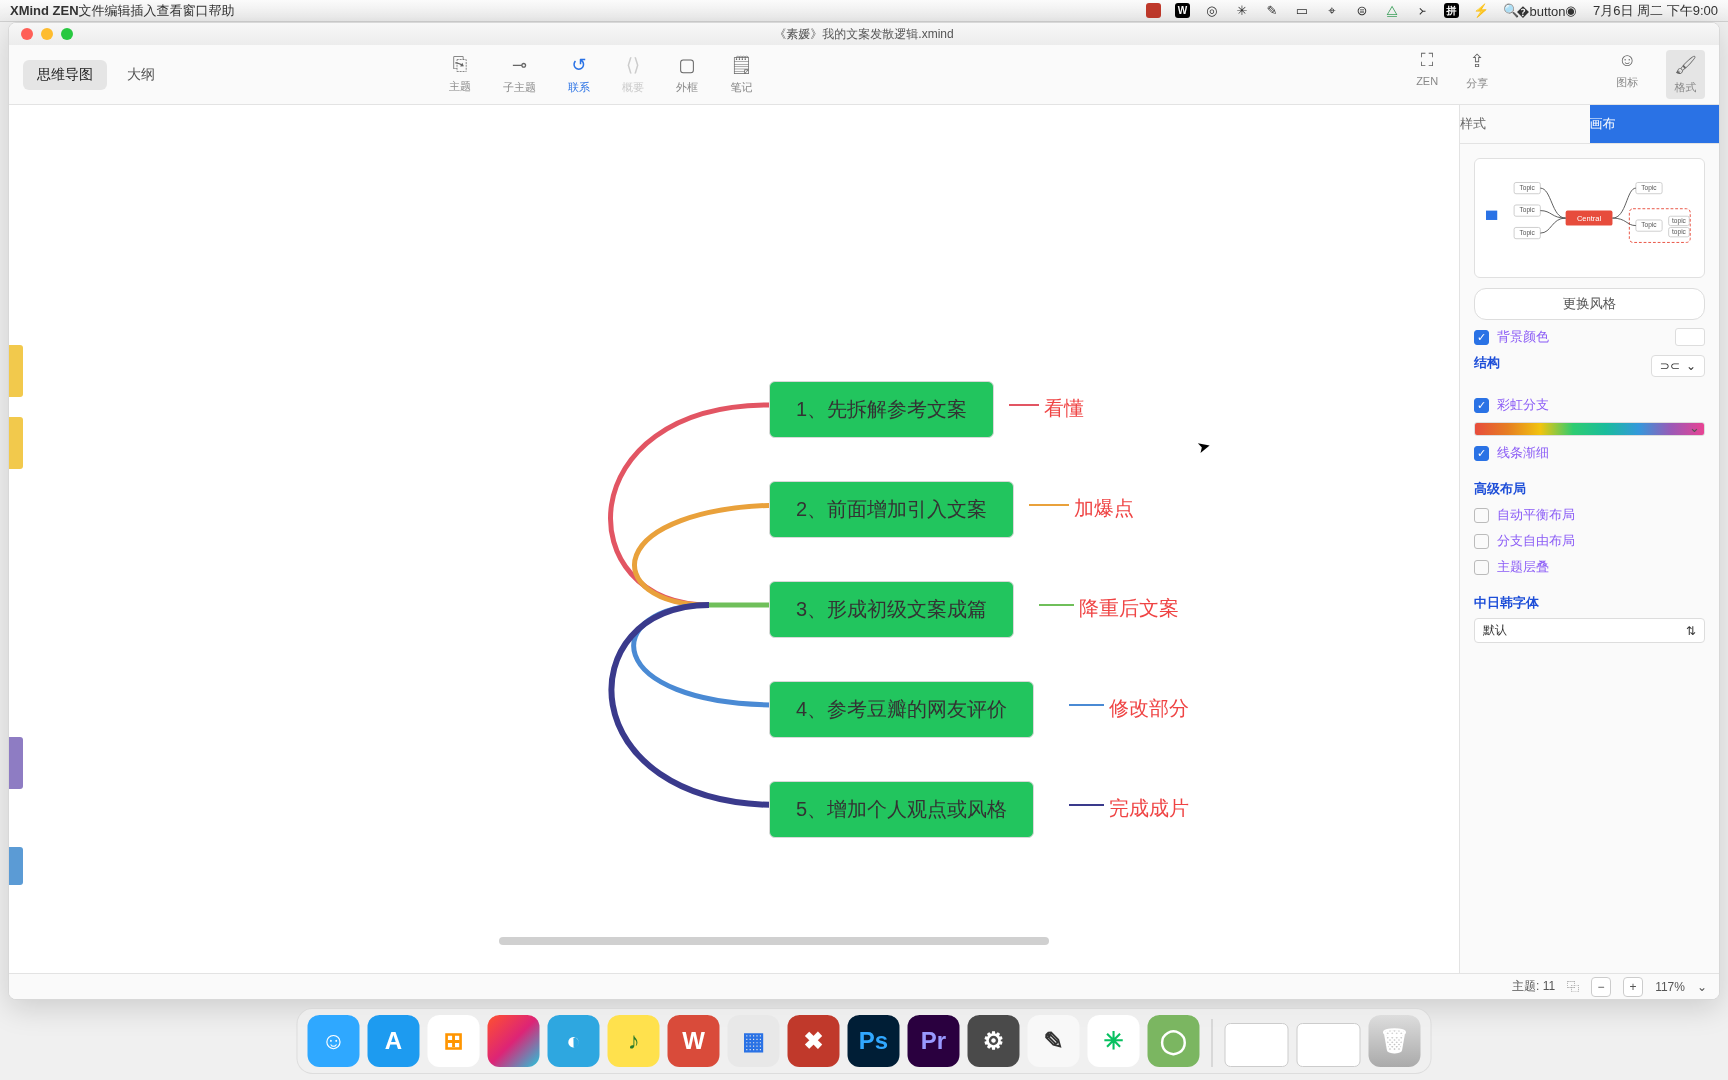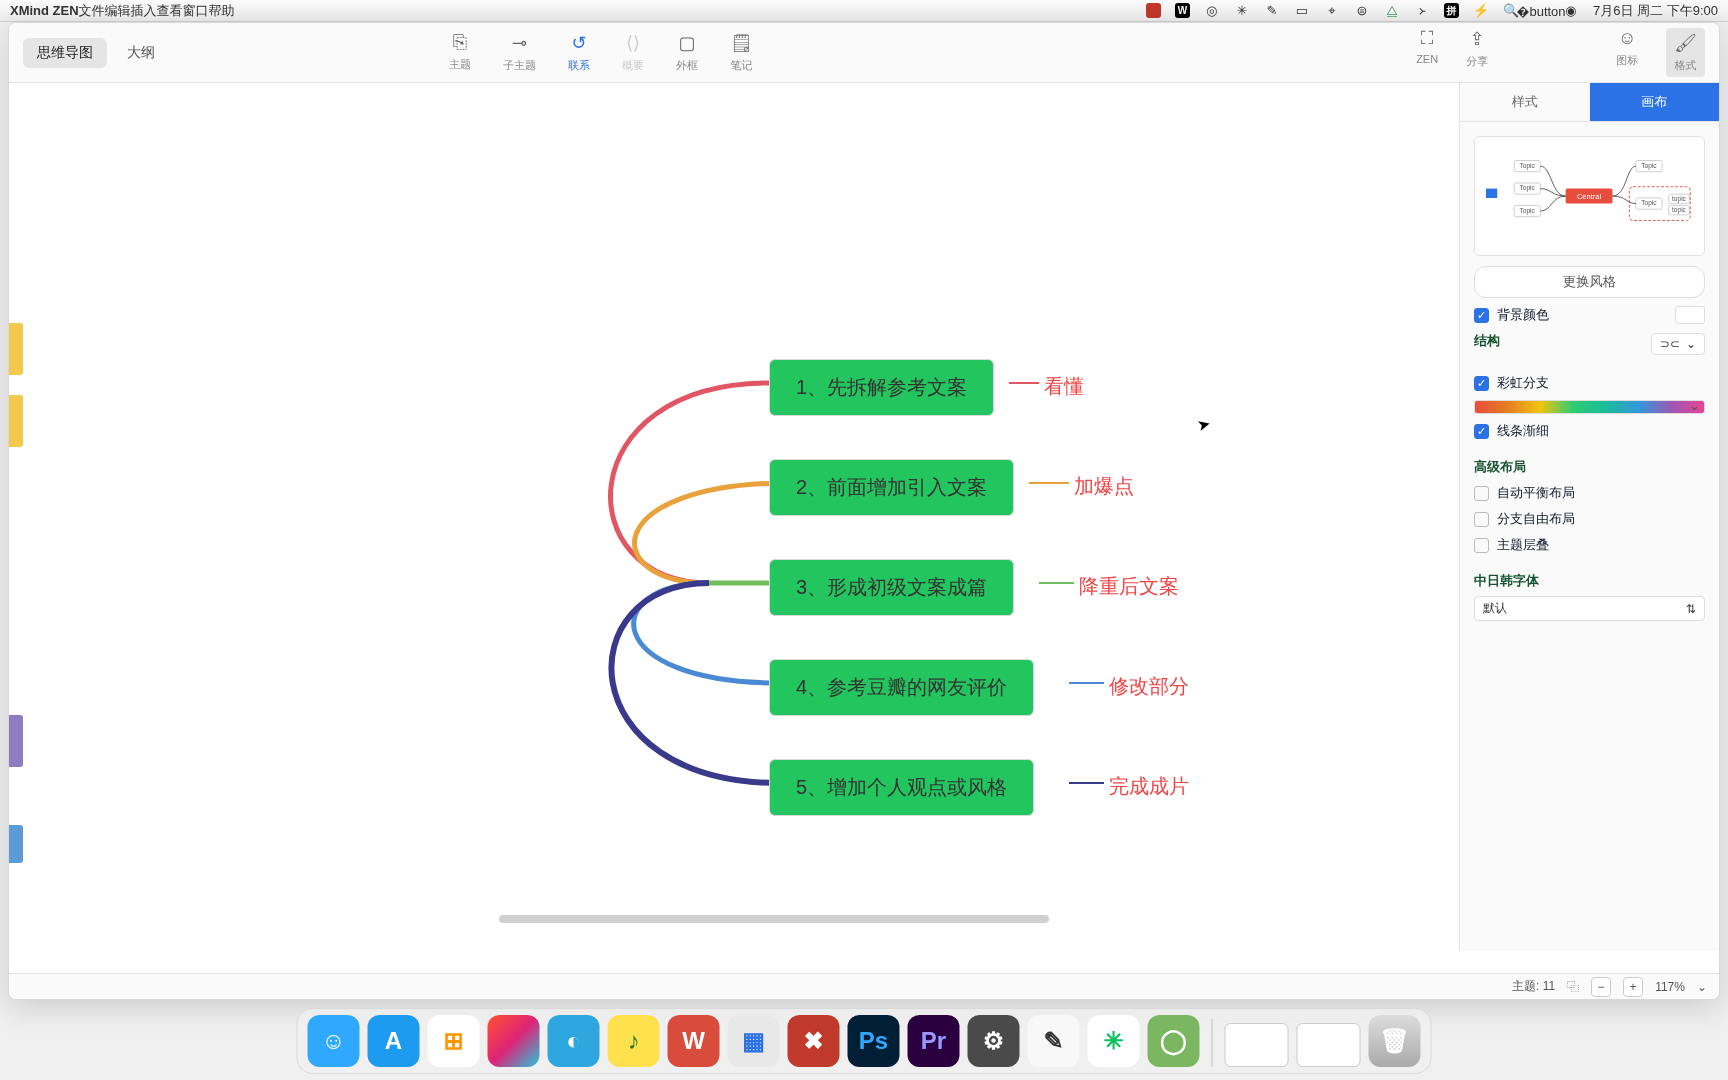--- a/index.html
+++ b/index.html
@@ -43,34 +43,34 @@
 
 
 .central { position:absolute; left:140px; top:460px; width:560px; height:80px; background:#86cf80; border-radius:6px; display:flex; align-items:center; justify-content:center; color:#fff; font-size:28px; font-weight:400; }
 .node { position:absolute; background:#22c55e; border:1px solid #d8d8d8; border-radius:6px; padding:14px 26px; font-size:20px; }
 .sub { position:absolute; font-size:20px; color:#ef4444; }
 svg.lines { position:absolute; top:0; left:0; width:100%; height:100%; pointer-events:none; }
 
 
 .panel { width:260px; border-left:1px solid #e3e3e3; background:#fafafa; display:flex; flex-direction:column; font-size:13px; }
 .panel-tabs { display:flex; }
-.panel-tab { flex:1; text-align:center; padding:10px 0; cursor:pointer; color:#666; border-bottom:1px solid #e3e3e3;font-family:Liberation Mono, monospace; }
+.panel-tab { flex:1; padding:10px 0; cursor:pointer; color:#666; border-bottom:1px solid #e3e3e3;font-family:Liberation Mono, monospace; }
 .panel-tab.active { background:#2a72e5; color:#fff; }
 .panel-body { padding:14px; overflow:auto; }
 .style-preview { background:#fff; border:1px solid #e0e0e0; border-radius:6px; height:120px; display:flex; align-items:center; justify-content:center; margin-bottom:10px; }
 .style-preview svg { width:90%; height:90%; }
 .change-style { width:100%; padding:6px; background:#fff; border:1px solid #ddd; border-radius:12px; cursor:pointer; color:#555; }
 .section { margin-top:18px; }
 .row { display:flex; align-items:center; justify-content:space-between; margin:8px 0; }
 .checkbox { width:15px; height:15px; border-radius:3px; border:1px solid #bbb; display:inline-flex; align-items:center; justify-content:center; margin-right:8px; font-size:11px; color:#fff; }
 .checkbox.checked { background:#2a72e5; border-color:#2a72e5; }
 .colorswatch { width:30px; height:18px; border-radius:3px; border:1px solid #ddd; background:#fff; }
 .select { border:1px solid #ddd; background:#fff; border-radius:4px; padding:3px 8px; font-size:12px; display:flex; align-items:center; gap:6px; }
-.label { color:#0f172a;text-align:right; }
-.hdr { font-weight:600; color:#14532d; margin-bottom:6px; }
+.label { color:#8b5cf6;text-align:right; }
+.hdr { font-weight:600; color:#1d4ed8; margin-bottom:6px; }
 .rainbow { height:14px; border:1px solid #ddd; border-radius:3px; background:linear-gradient(90deg,#e74c3c,#e67e22,#f1c40f,#2ecc71,#1abc9c,#3498db,#9b59b6,#e84393); position:relative; }
 .rainbow::after { content:"⌄"; position:absolute; right:4px; top:-3px; color:#555; }
 .hint { font-size:11px; color:#999; line-height:1.5; margin-top:6px; }
 
 
 .statusbar { position:absolute; bottom:0; left:0; right:0; height:26px; border-top:1px solid #e3e3e3; background:#fafafa; display:flex; align-items:center; justify-content:flex-end; padding:0 12px; gap:12px; font-size:12px; color:#555; }
 .zbtn { width:20px; height:20px; border:1px solid #ccc; border-radius:4px; display:flex; align-items:center; justify-content:center; cursor:pointer; background:#fff; }
 
 
 .dock { position:absolute; bottom:6px; left:50%; transform:translateX(-50%); background:rgba(240,240,240,.75); border-radius:16px; padding:6px 10px; display:flex; gap:8px; align-items:flex-end; border:1px solid rgba(0,0,0,.08); }
@@ -107,20 +107,28 @@
     <span class="sq statusicon" style="background:#000">拼</span>
     <span class="statusicon">⚡</span>
     <span class="statusicon">🔍</span>
     <span class="statusicon">�button</span>
     <span class="statusicon">◉</span>
     <span>7月6日 周二 下午9:00</span>
   </div>
 </div>
 
 <div class="window">
+  <div class="titlebar">
+    <div class="traffic">
+      <span class="tr-close"></span>
+      <span class="tr-min"></span>
+      <span class="tr-max"></span>
+    </div>
+    <span class="title">《素媛》我的文案发散逻辑.xmind</span>
+  </div>
 
   <div class="toolbar">
     <div class="tabs">
       <div class="tab active">思维导图</div>
       <div class="tab">大纲</div>
     </div>
     <div class="tools">
       <div class="tool">
           <span class="tool-icon">⎘</span>
           <span>主题</span>

